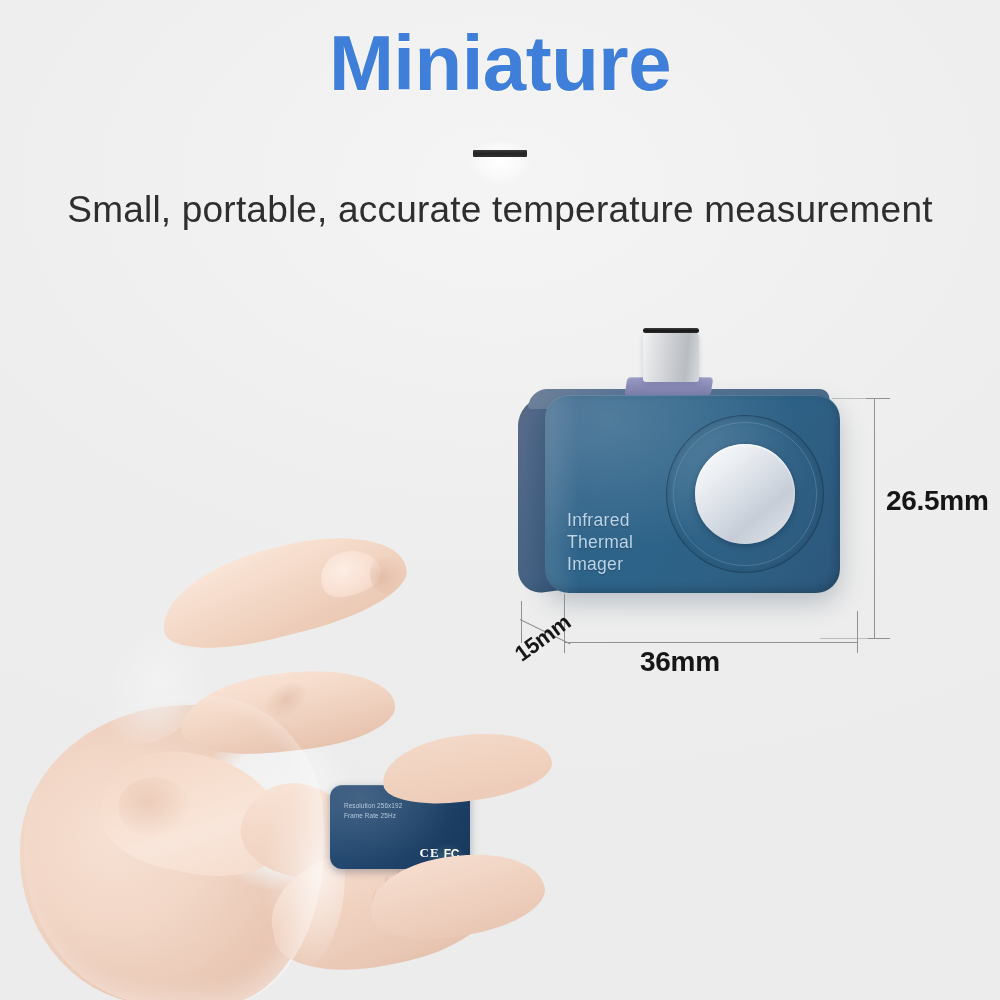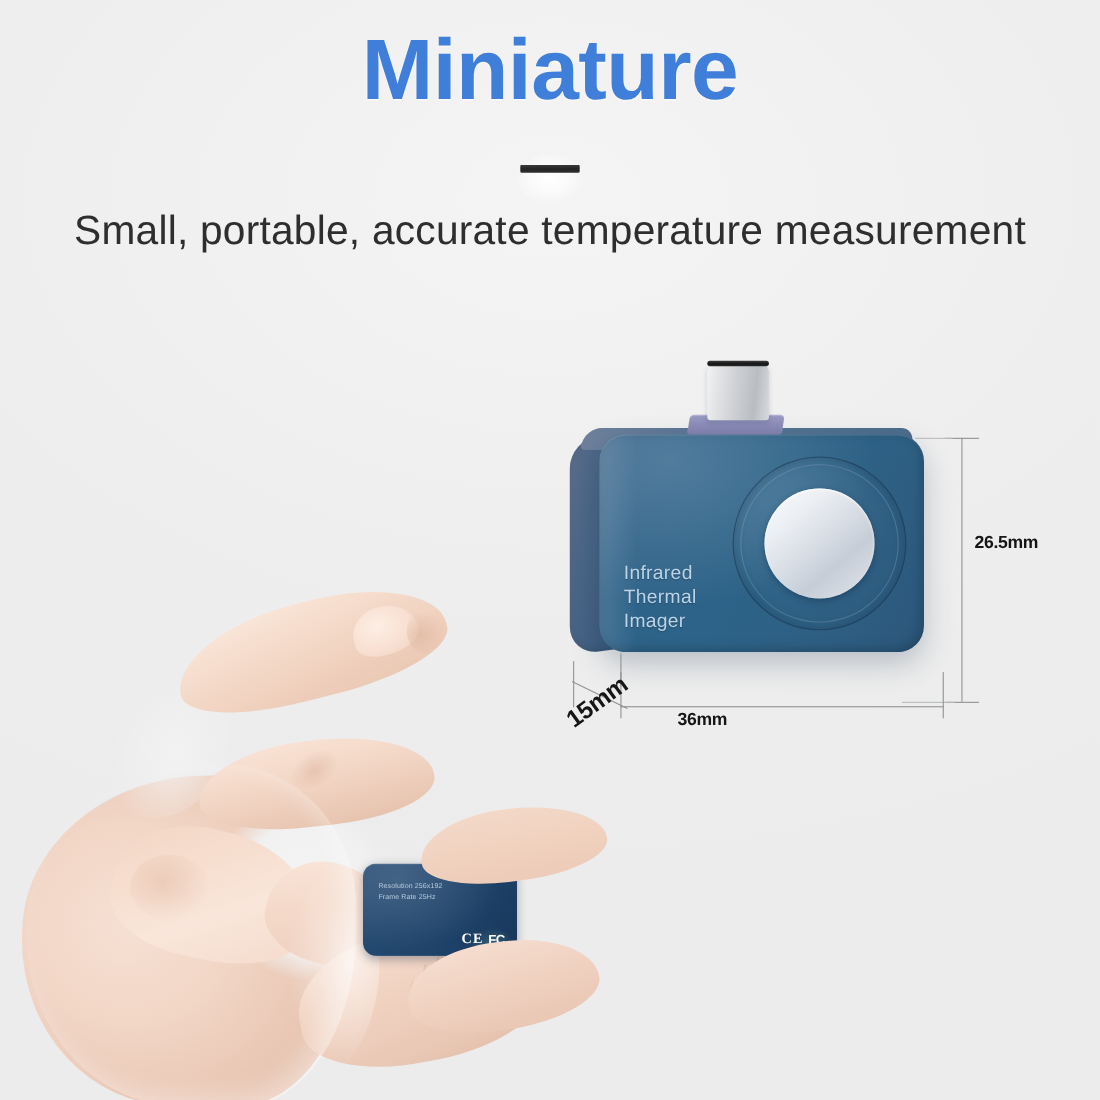--- a/index.html
+++ b/index.html
@@ -219,21 +219,21 @@
   }
 
   
   .dim-line   { position: absolute; background: #8f9295; }
   .dim-vert   { width: 1px; }
   .dim-horz   { height: 1px; }
   .dim-light  { background: #b9bcbf; }
 
   .dim-label {
     position: absolute;
-    font-size: 16px;
+    font-size: 28px;
     font-weight: bold;
     color: #161616;
     white-space: nowrap;
     letter-spacing: -0.3px;
   }
   .dim-label-15 {
     font-size: 22px;
     transform: rotate(-36deg);
     transform-origin: left top;
   }
@@ -542,21 +542,21 @@
   <div class="dim-line dim-vert" style="left:874px; top:398px; height:240px;"></div>
   <div class="dim-line dim-horz" style="left:859px; top:398px; width:31px;"></div>
   <div class="dim-line dim-horz" style="left:859px; top:638px; width:31px;"></div>
   <div class="dim-line dim-horz dim-light" style="left:832px; top:398px; width:34px;"></div>
   <div class="dim-line dim-horz dim-light" style="left:820px; top:638px; width:48px;"></div>
   <div class="dim-label" style="left:886px; top:485px;">26.5mm</div>
 
   <div class="dim-line dim-horz" style="left:564px; top:642px; width:294px;"></div>
   <div class="dim-line dim-vert" style="left:564px; top:611px; height:42px;"></div>
   <div class="dim-line dim-vert" style="left:857px; top:611px; height:42px;"></div>
-  <div class="dim-label" style="left:616px; top:646px;">36mm</div>
+  <div class="dim-label" style="left:640px; top:646px;">36mm</div>
 
   <div class="dim-line" style="left:520px; top:619px; width:56px; height:1px; transform:rotate(26deg); transform-origin:left center;"></div>
   <div class="dim-line dim-vert" style="left:521px; top:601px; height:42px;"></div>
   <div class="dim-line dim-vert" style="left:564px; top:594px; height:30px;"></div>
   <div class="dim-label dim-label-15" style="left:510px; top:646px;">15mm</div>
 
   <div id="hand-stage">
     <div class="skin-part palm"></div>
     <div class="skin-part web-gap"></div>
     <div class="skin-part finger-index"></div>

